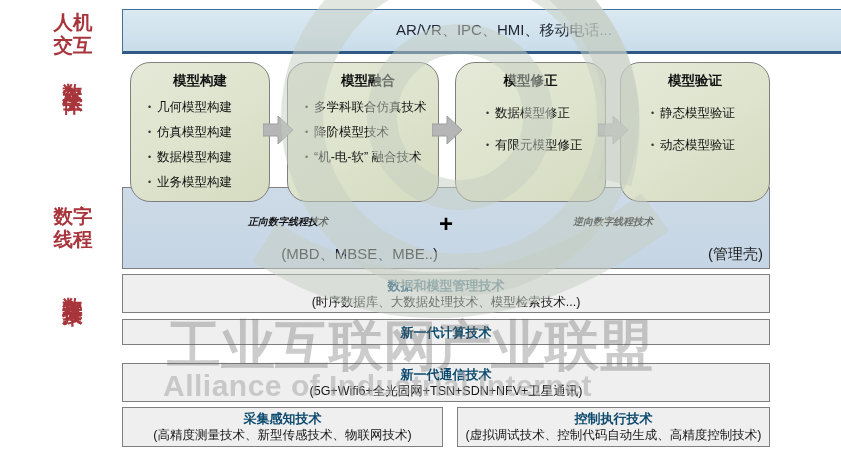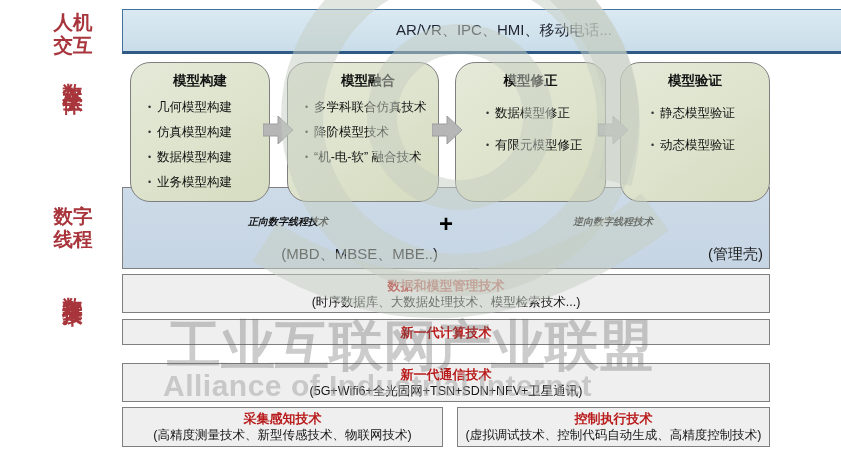--- a/index.html
+++ b/index.html
@@ -61,21 +61,21 @@
   .tb-fwd-title{left:15px;top:27px;} .tb-fwd-sub{left:15px;top:57px;}
   .tb-rev-title{left:340px;top:27px;} .tb-rev-sub{left:340px;top:57px;}
   .tb-plus{position:absolute;left:305px;top:22px;width:36px;text-align:center;font-size:24px;font-weight:bold;color:#000;}
   
   .sbar{
     position:absolute;left:122px;width:648px;box-sizing:border-box;
     background:#EFEFEF;border:1.5px solid #7F7F7F;
     display:flex;flex-direction:column;align-items:center;justify-content:center;
     text-align:center;z-index:1;
   }
-  .sbar .sb-title{font-size:13px;font-weight:bold;color:#b91c1c;line-height:17px;}
+  .sbar .sb-title{font-size:13px;font-weight:bold;color:#0c4a6e;line-height:17px;}
   .sbar .sb-body{font-size:12.5px;color:#151515;line-height:17px;}
   #sbar-0{top:274px;height:39px;}
   #sbar-1{top:319px;height:26px;}
   #sbar-2{top:363px;height:39px;}
   #sbar-3{top:407px;height:40px;width:321px;}
   #sbar-4{top:407px;height:40px;left:457px;width:313px;}
   
   .wm-layer{position:absolute;inset:0;pointer-events:none;z-index:10;border-radius:31px;}
   .wm-gear{position:absolute;left:225px;top:-78px;}
   .wm-cn{

